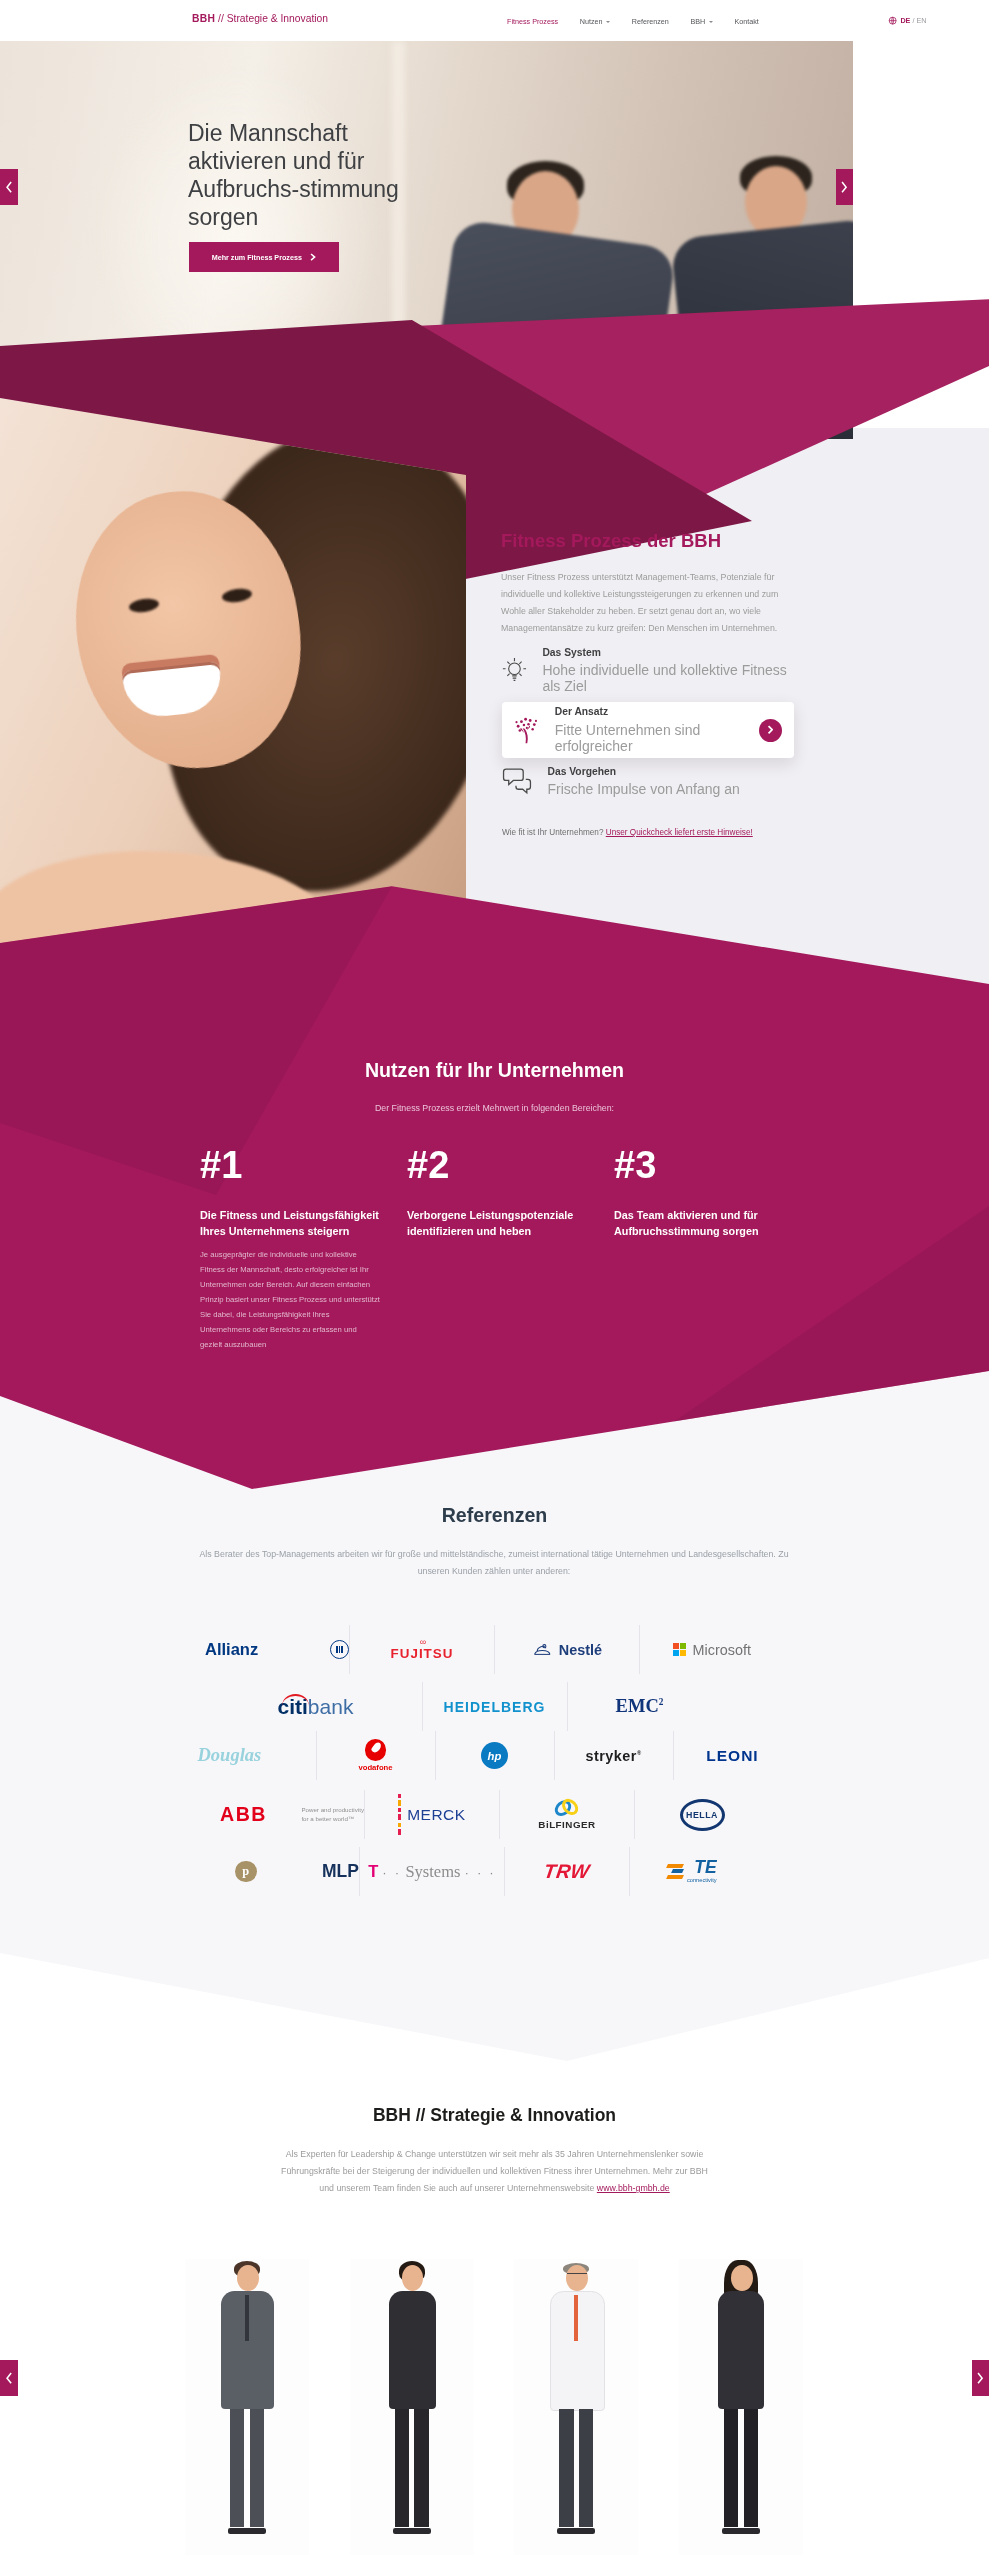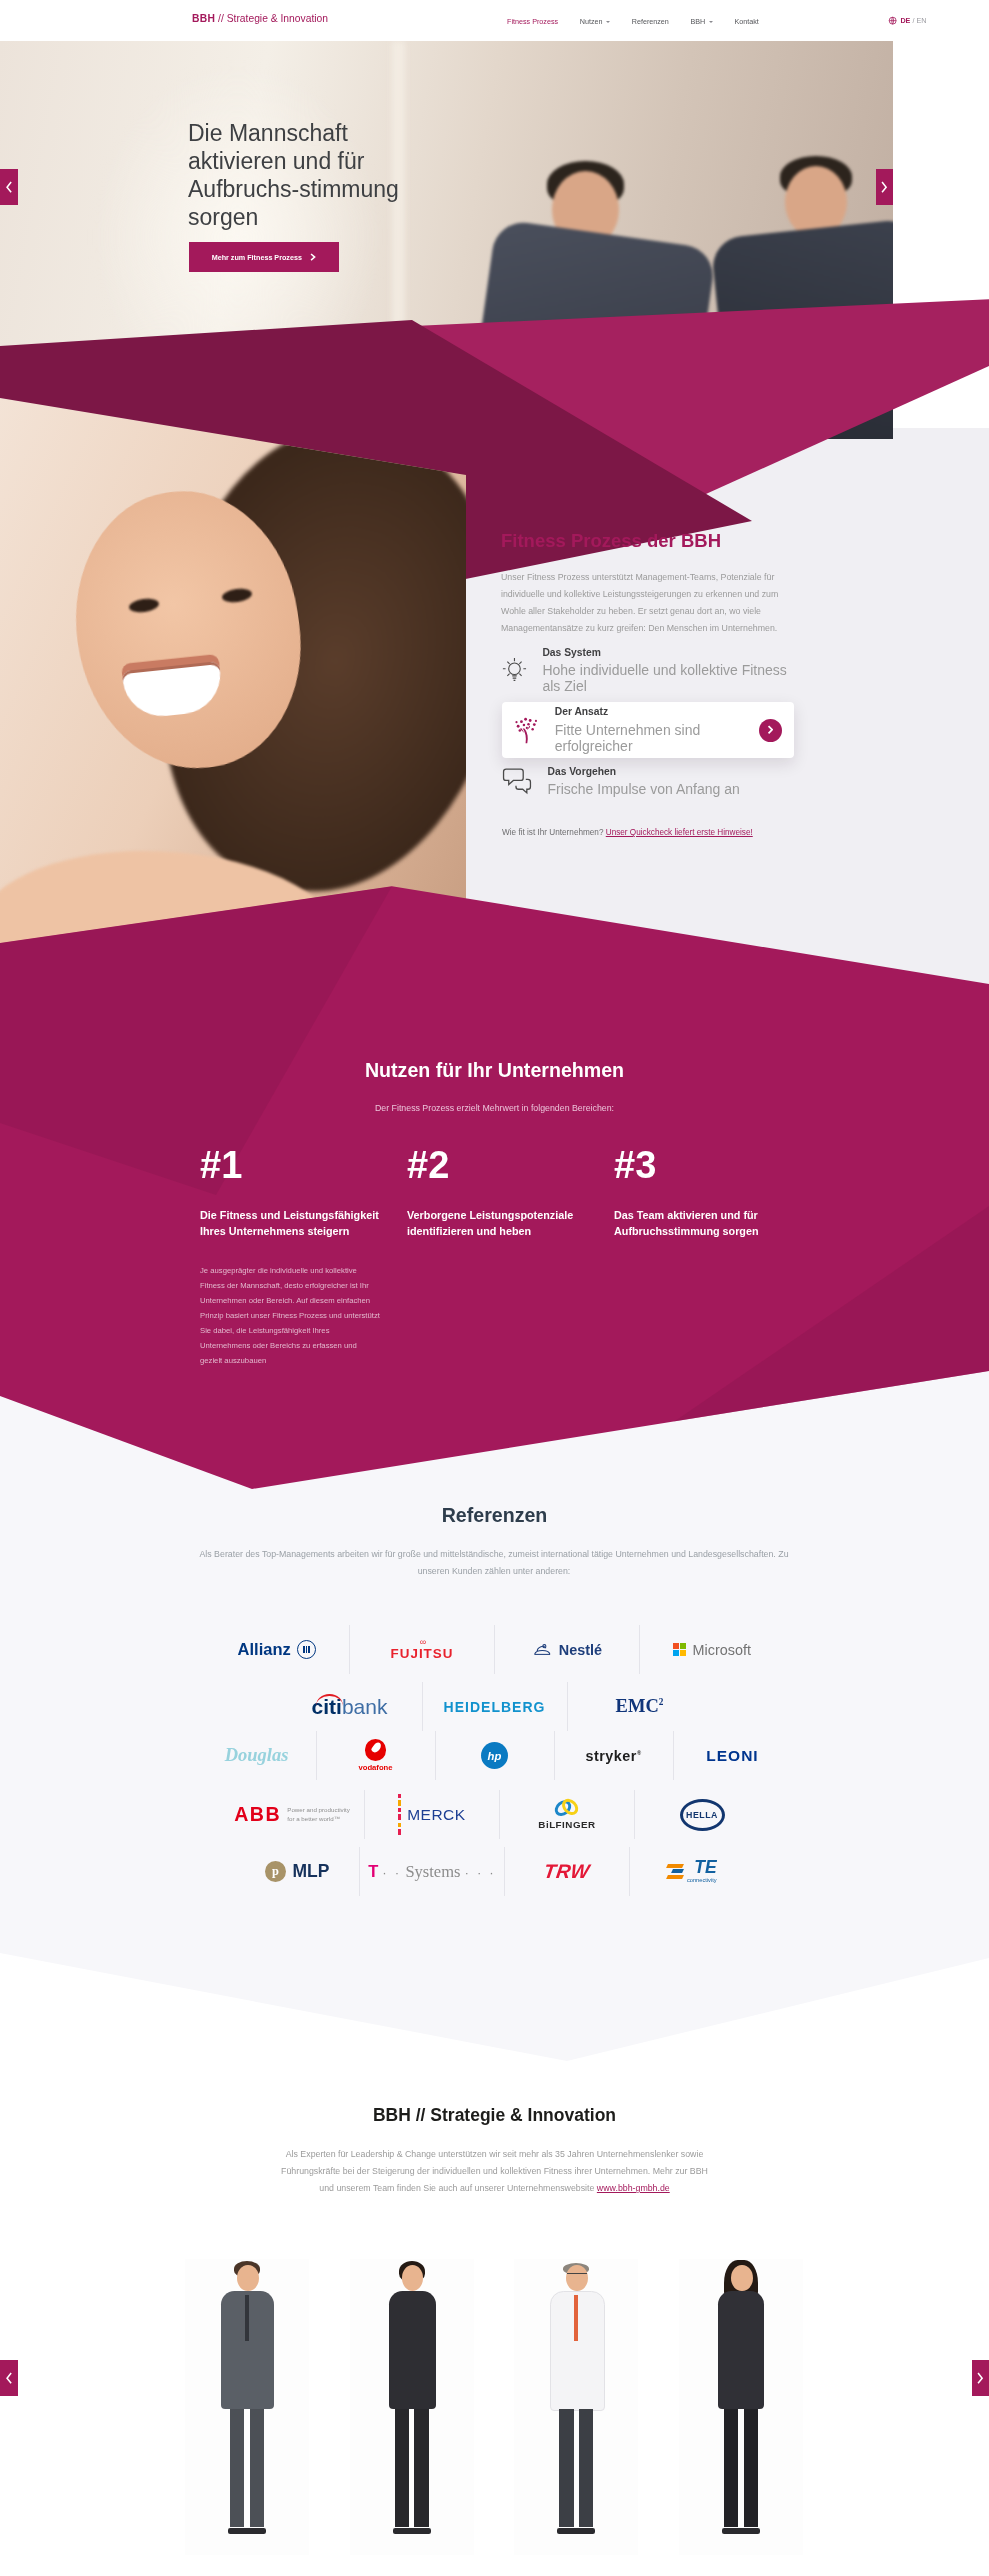--- a/index.html
+++ b/index.html
@@ -13,22 +13,22 @@
   .nav{position:absolute;left:507px;top:17px;display:flex;gap:21.6px;font-size:7.2px;color:#55565a;}
   .nav-item{cursor:pointer;white-space:nowrap;display:flex;align-items:center;}
   .nav-item.active{color:#a3195b;}
   .caret{width:0;height:0;border:2.1px solid transparent;border-top-color:#8a8a8f;margin-left:3.6px;transform:translateY(1px);}
   .lang{position:absolute;left:888px;top:16px;display:flex;align-items:center;font-size:7.2px;cursor:pointer;}
   .lang .de{color:#a3195b;font-weight:bold;margin:0 2.1px 0 3.1px;}
   .lang .sep{color:#9a9aa0;}
   .lang .en{color:#9a9aa0;margin-left:2.1px;}
 
   
-  .hero{position:absolute;top:41px;left:0;width:893px;height:398px;z-index:4;overflow:hidden;
-    background:linear-gradient(100deg,#ece3da 0%,#f4efe7 28%,#e3d7cb 52%,#d3c4b7 72%,#c0aea1 100%);}
+  .hero{position:absolute;top:41px;left:0;width:808px;height:398px;z-index:4;overflow:hidden;
+    background:linear-gradient(100deg,#ece3da 0%,#f4efe7 28%,#e3d7cb 52%,#d3c4b7 72%,#c0aea1 100%);padding-left:45px;}
   .hero .glow{position:absolute;left:93px;top:20.6px;width:289px;height:350px;background:radial-gradient(closest-side,#fdfaf4cc,#fdfaf400);filter:blur(5.2px);}
   .hero .pane{position:absolute;left:392px;top:0;width:13.4px;height:398px;background:#f7f2e9aa;filter:blur(3.1px);}
   .man{position:absolute;filter:blur(1.5px);}
   .man .head{position:absolute;border-radius:50%;background:#d9a687;}
   .man .hair{position:absolute;border-radius:50% 50% 40% 40%;background:#2c241d;}
   .man .body{position:absolute;border-radius:31px 31px 0 0;}
   .m1{right:155px;bottom:-20.6px;width:268px;height:289px;}
   .m1 .head{left:82px;top:0;width:67px;height:77px;}
   .m1 .hair{left:77px;top:-9.3px;width:77px;height:46px;}
   .m1 .body{left:10.3px;top:62px;width:222px;height:227px;background:linear-gradient(160deg,#4a4f5c,#30343f);transform:rotate(8deg);}
@@ -73,30 +73,30 @@
   
   .benefits{position:absolute;top:876px;left:0;width:989px;height:644px;z-index:8;background:#a3195b;
     clip-path:polygon(0 67px,392px 10.3px,989px 108px,989px 495px,252px 613px,0 520px);}
   .ben-ov1{position:absolute;inset:0;background:#8e1750;opacity:.45;clip-path:polygon(0 67px,392px 10.3px,216px 319px,0 247px);}
   .ben-ov2{position:absolute;inset:0;background:#8e1750;opacity:.45;clip-path:polygon(989px 495px,621px 582px,989px 330px);}
   .ben-title{position:absolute;left:0;top:183px;width:989px;text-align:center;font-size:19.6px;font-weight:bold;color:#fff;}
   .ben-sub{position:absolute;left:0;top:227px;width:989px;text-align:center;font-size:8.8px;color:#ecc3d9;}
   .ben-col{position:absolute;top:268px;width:181px;color:#fff;}
   .ben-col .num{font-size:38px;font-weight:bold;}
   .ben-col .h{font-size:10.8px;font-weight:bold;line-height:16.5px;margin-top:19.6px;}
-  .ben-col .b{font-size:7.7px;line-height:15px;color:#e3b9ce;margin-top:23px;}
+  .ben-col .b{font-size:7.7px;line-height:15px;color:#e3b9ce;margin-top:7px;}
 
   
   .refs-bg{position:absolute;top:1319px;left:0;width:989px;height:752px;background:#f7f7fa;z-index:2;
     clip-path:polygon(0 0,989px 0,989px 639px,567px 742px,0 634px);}
   .refs-title{position:absolute;left:0;top:1504px;width:989px;text-align:center;font-size:19.6px;font-weight:bold;color:#2e3d4c;z-index:9;}
   .refs-sub{position:absolute;left:185px;top:1546px;width:618px;text-align:center;font-size:8.8px;line-height:17px;color:#9aa0a6;z-index:9;}
   .logo-row{position:absolute;left:0;width:989px;display:flex;justify-content:center;z-index:9;}
   .cell{height:49px;display:flex;align-items:center;justify-content:center;gap:6.2px;border-left:0.5px solid #e4e4ea;}
-  .cell:first-child{border-left:none;}
+  .cell:first-child{border-left:none;justify-content:space-between;}
   .w280{width:144px;} .w230{width:118px;} .w260{width:134px;} .w240{width:124px;}
   .lg-allianz{font-size:16.5px;font-weight:bold;color:#003781;}
   .al-circle{width:17.5px;height:17.5px;border:1.5px solid #003781;border-radius:50%;display:flex;align-items:center;justify-content:center;gap:1px;}
   .al-circle i{display:block;width:1.5px;height:6.7px;background:#003781;}
   .fj{display:flex;flex-direction:column;align-items:center;line-height:1;}
   .fj .sw{color:#e8222d;font-size:9.3px;transform:translateX(1px);}
   .fj .tx{color:#e8222d;font-size:13.4px;font-weight:bold;letter-spacing:1px;}
   .lg-nestle{font-size:14.4px;font-weight:bold;color:#1e3e7b;}
   .ms-grid{display:grid;grid-template-columns:6.2px 6.2px;grid-template-rows:6.2px 6.2px;gap:1px;}
   .ms-grid i{display:block;}

